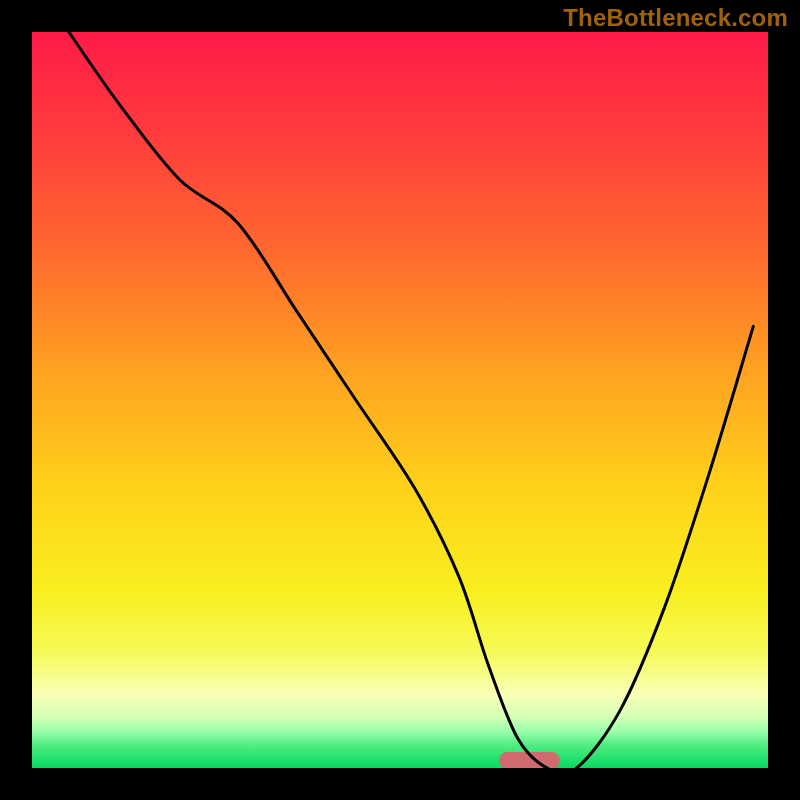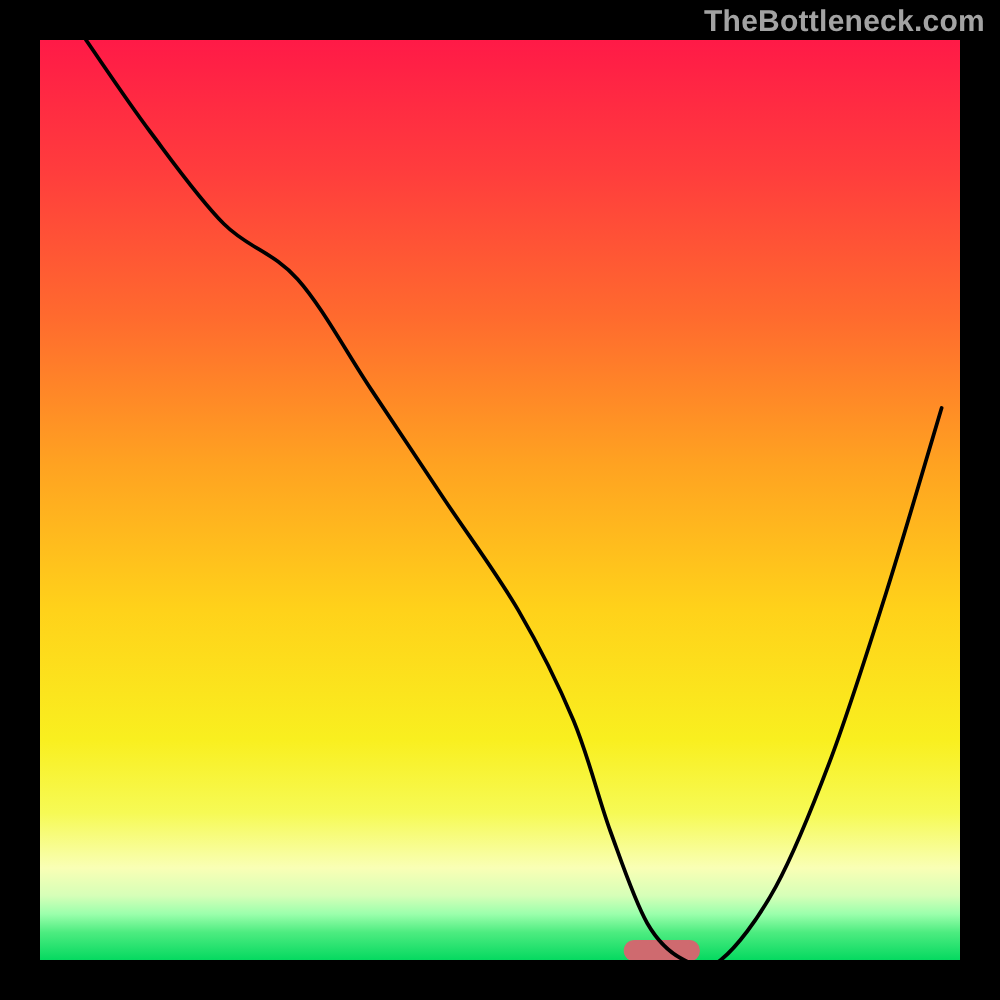--- a/index.html
+++ b/index.html
@@ -39,21 +39,21 @@
     background: #cf6a6f;
     border-radius: 9px;
   }
   .watermark {
     position: absolute;
     top: 4px;
     right: 12px;
     font-family: Arial, Helvetica, sans-serif;
     font-size: 24px;
     font-weight: 600;
-    color: #a3a3a3;
+    color: #a16207;
     letter-spacing: 0.2px;
     user-select: none;
   }
 </style>
 </head>
 <body>
 
 <div class="frame">
 
   <div class="plot-area">

